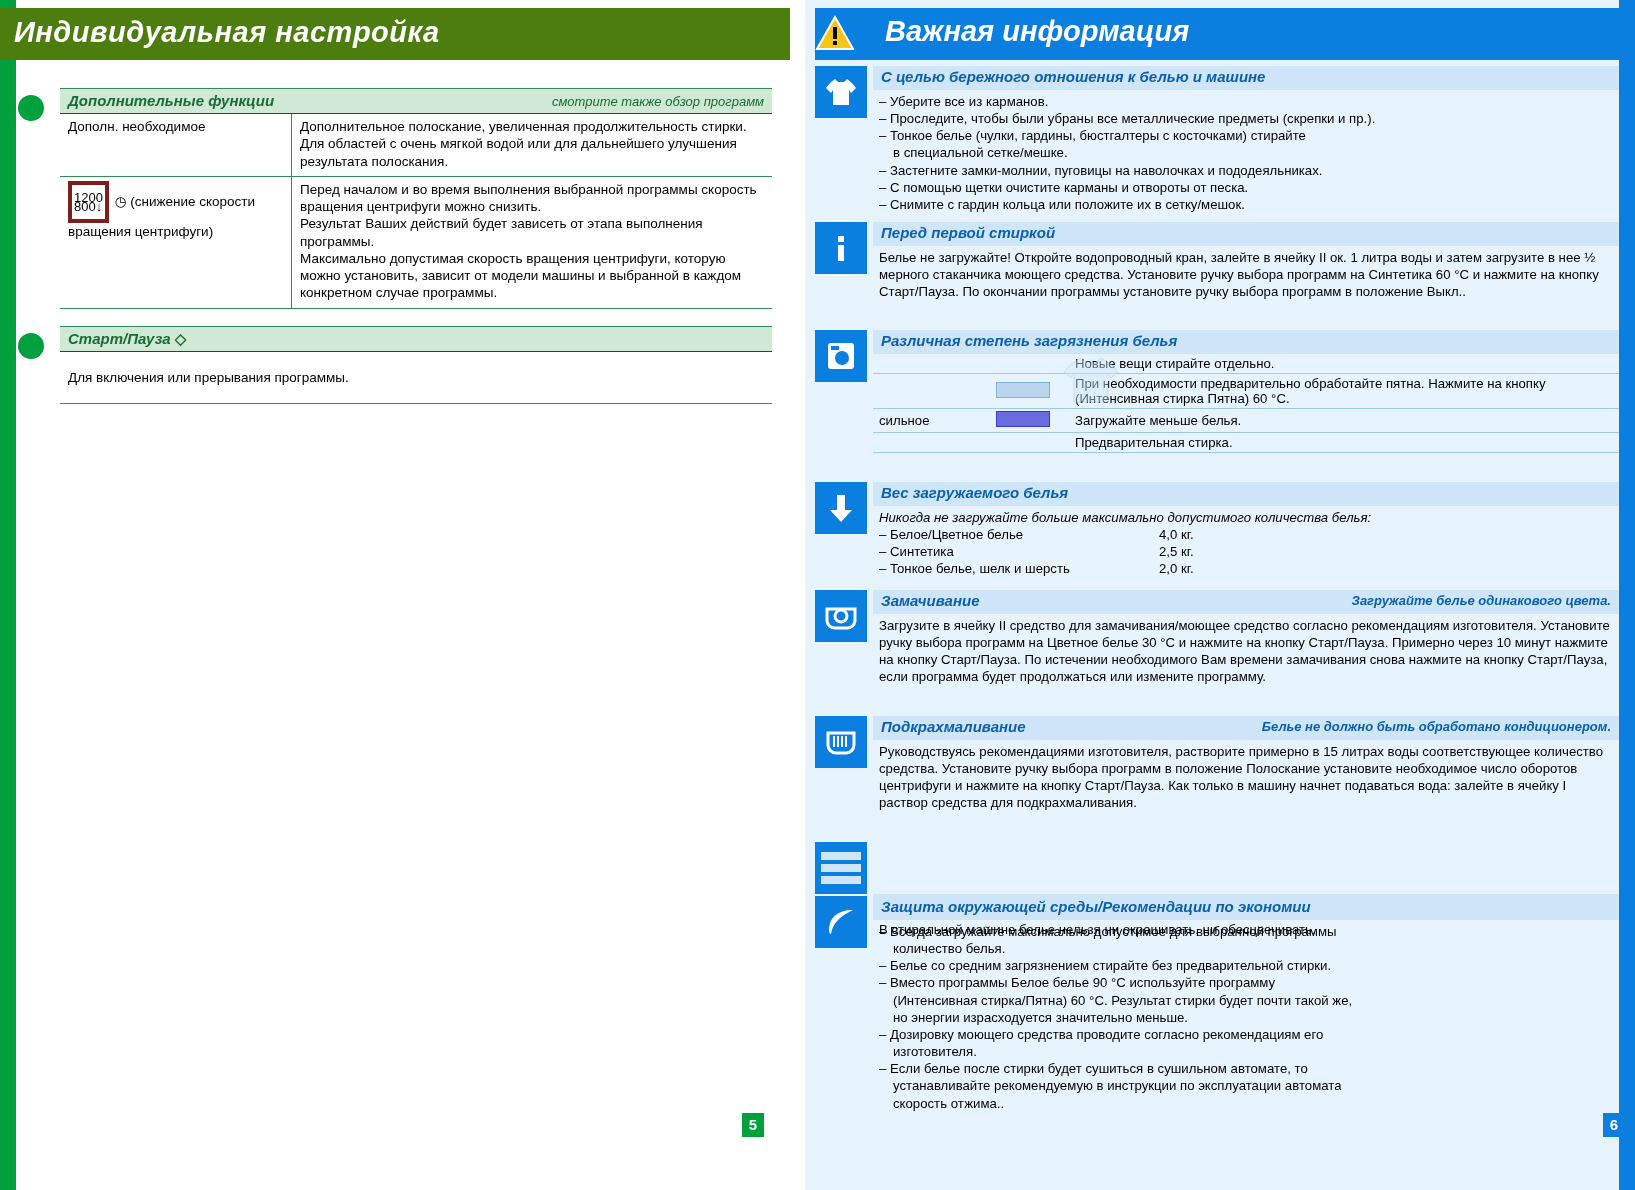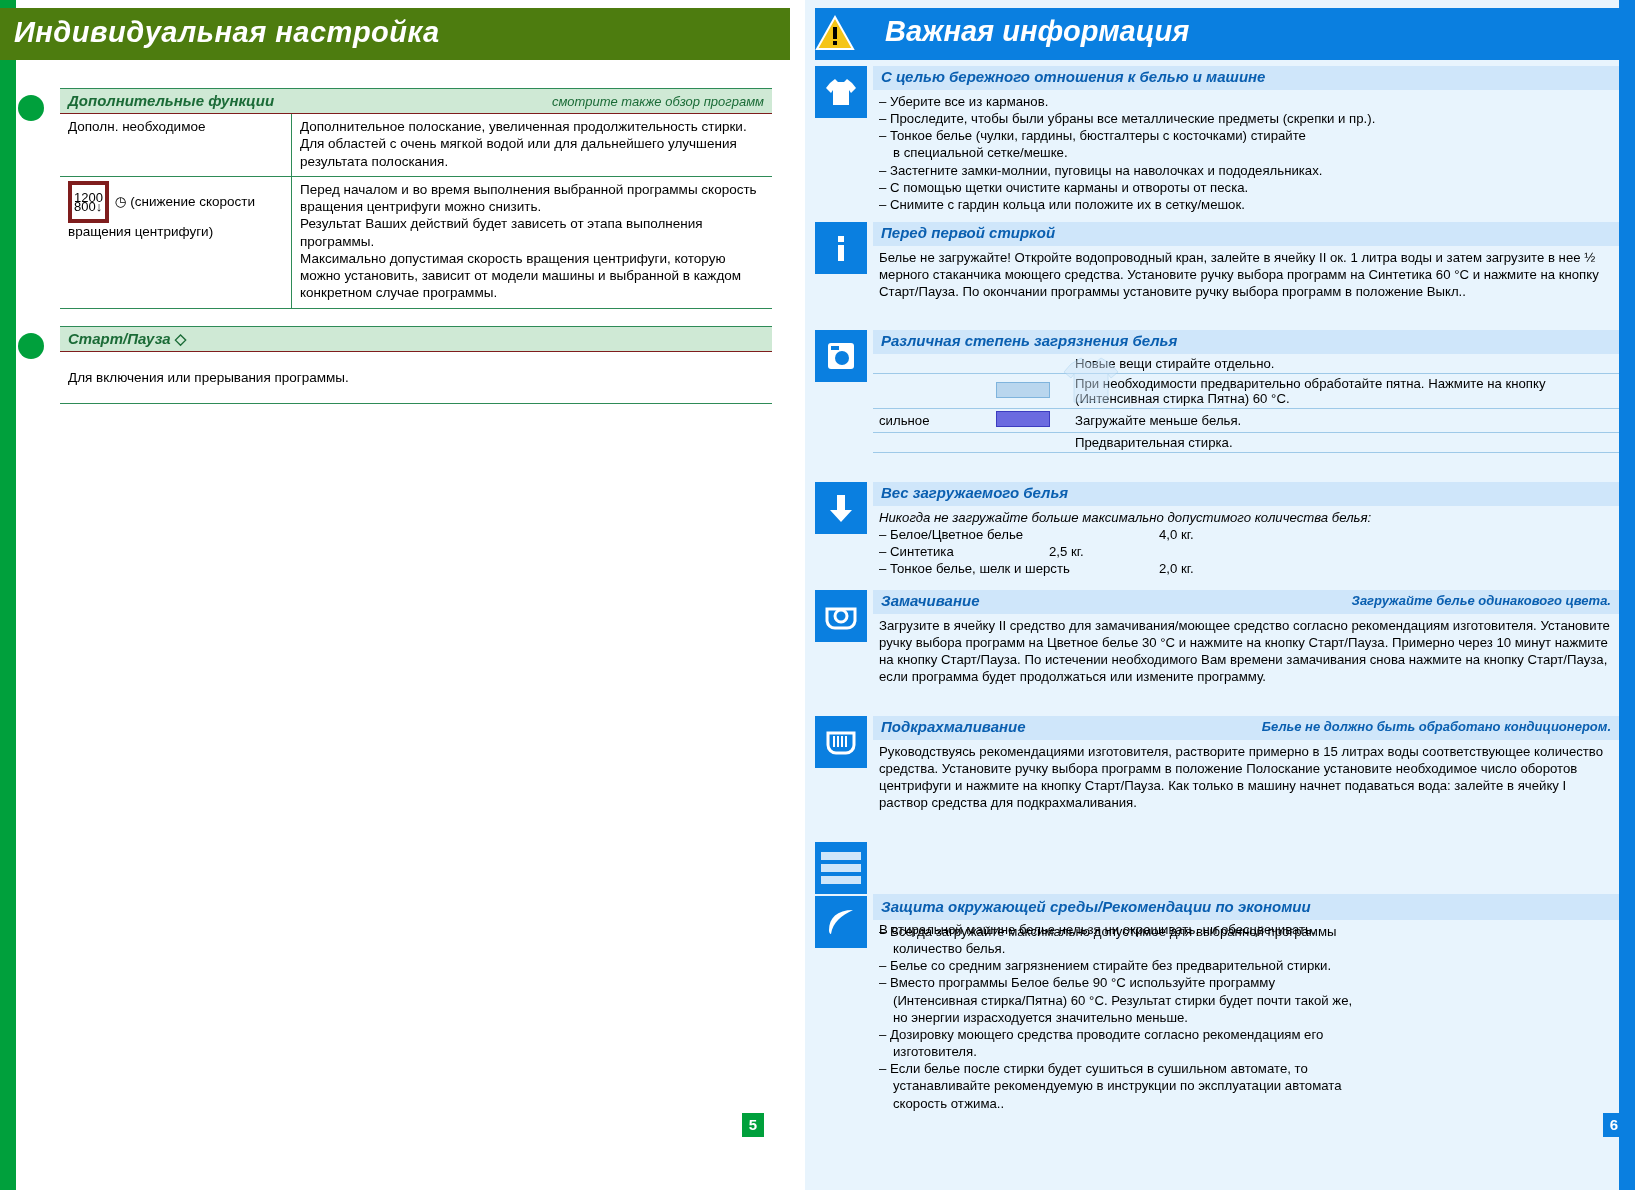--- a/index.html
+++ b/index.html
@@ -241,21 +241,21 @@
       <div class="r-body">
         <div class="r-title">Вес загружаемого белья</div>
         <div class="r-text">
           <div class="i">Никогда не загружайте больше максимально допустимого количества белья:</div>
           <div class="w-row">
             <span class="n">– Белое/Цветное белье</span>
             <span style="margin-left:110px">4,0 кг.</span>
           </div>
           <div class="w-row">
             <span class="n">– Синтетика</span>
-            <span style="">2,5 кг.</span>
+            <span style="margin-left:110px">2,5 кг.</span>
           </div>
           <div class="w-row">
             <span class="n" style="width:230px">– Тонкое белье, шелк и шерсть</span>
             <span style="margin-left:50px">2,0 кг.</span>
           </div>
         </div>
       </div>
     </div>
 
     <div class="r-sect" style="top:590px;">

